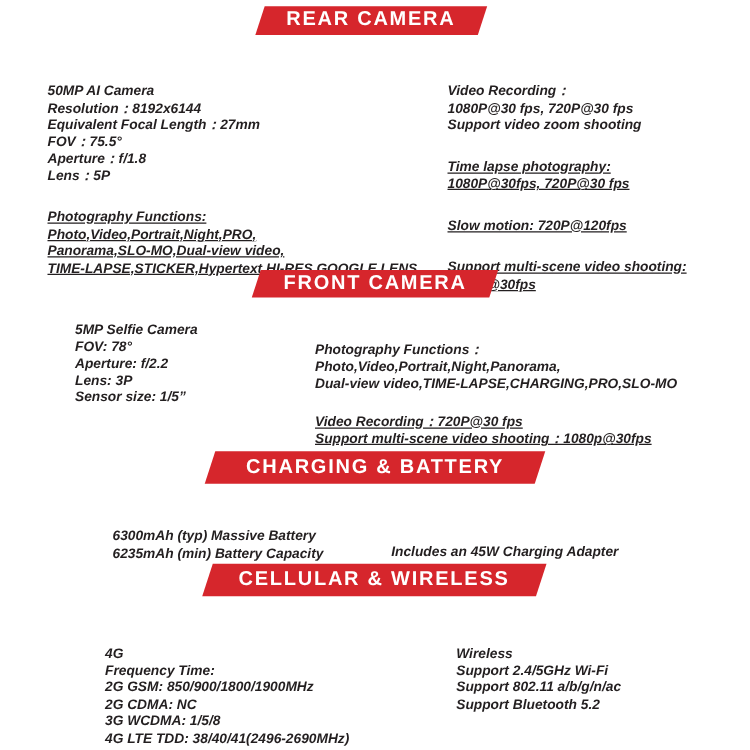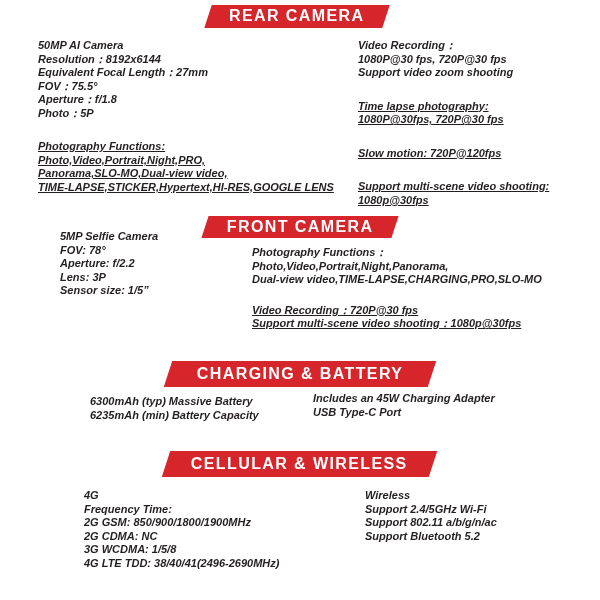--- a/index.html
+++ b/index.html
@@ -38,50 +38,51 @@
 
   
   .col {
     position: absolute;
     color: #231f20;
     font-weight: bold;
     font-style: italic;
     font-size: 11px;
     line-height: 13.5px;
     white-space: nowrap;
+    margin-top: 28px;
   }
   .block + .block { margin-top: 17px; text-decoration: underline; }
   .sec-rear .block + .block { margin-top: 20px; }
 
   .rear-c1     { left: 38px;  top: 39px;  }
   .rear-c2     { left: 358px; top: 39px;  }
   .front-c1    { left: 60px;  top: 230px; }
   .front-c2    { left: 252px; top: 246px; }
   .charging-c1 { left: 90px;  top: 395px; }
-  .charging-c2 { left: 313px; top: 392px; }
+  .charging-c2 { left: 313px; top: 408px; }
   .cellular-c1 { left: 84px;  top: 489px; }
   .cellular-c2 { left: 365px; top: 489px; }
 </style>
 </head>
 <body>
 
 <div class="sheet">
 
   <section class="sec-rear">
     <div class="banner banner-rear">
       <span class="banner-label">REAR CAMERA</span>
     </div>
     <div class="col rear-c1">
       <div class="block">
           <div class="line">50MP AI Camera</div>
           <div class="line">Resolution：8192x6144</div>
           <div class="line">Equivalent Focal Length：27mm</div>
           <div class="line">FOV：75.5°</div>
           <div class="line">Aperture：f/1.8</div>
-          <div class="line">Photo：5P</div>
+          <div class="line">Lens：5P</div>
         </div>
       <div class="block">
           <div class="line">Photography Functions:</div>
           <div class="line">Photo,Video,Portrait,Night,PRO,</div>
           <div class="line">Panorama,SLO-MO,Dual-view video,</div>
           <div class="line">TIME-LAPSE,STICKER,Hypertext,HI-RES,GOOGLE LENS</div>
         </div>
     </div>
     <div class="col rear-c2">
       <div class="block">

